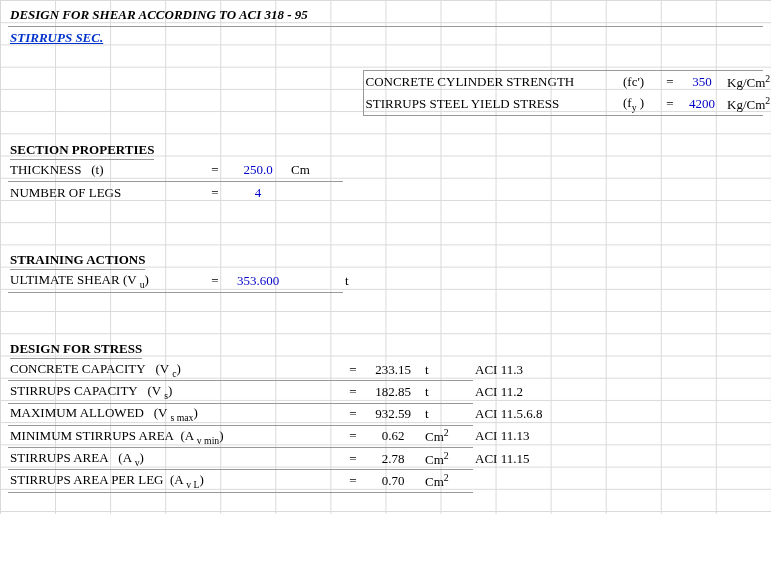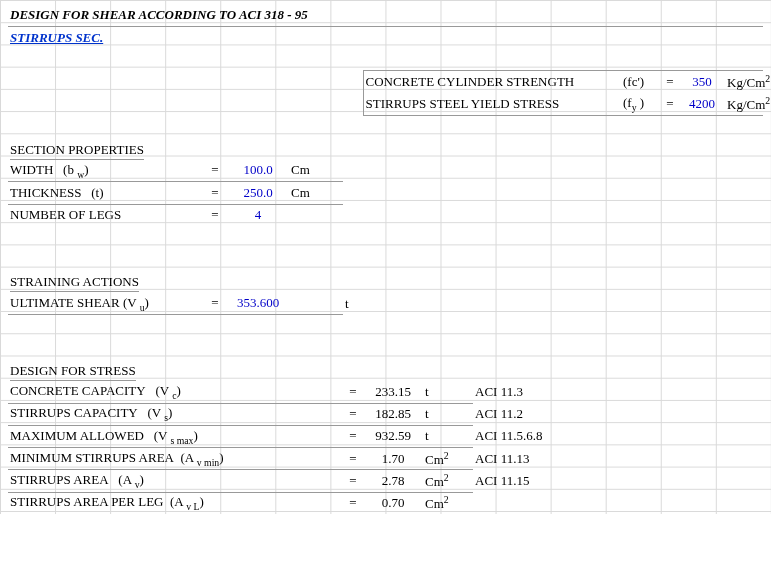--- a/index.html
+++ b/index.html
@@ -33,21 +33,21 @@
     table-layout: fixed;
   }
   table.grid td {
     height: 22.23px;
     padding: 0 2px;
     vertical-align: middle;
     white-space: nowrap;
     overflow: visible;
   }
   .title-row td { border-bottom: 1px solid #999; }
-  .section-head { font-weight: normal; border-bottom: 1px solid #999; display: inline-block; padding-bottom: 1px; margin-top: 26px; }
+  .section-head { font-weight: bold; border-bottom: 1px solid #999; display: inline-block; padding-bottom: 1px; margin-top: 26px; }
   .blue-val { color: #0000c8; }
   .ital-bold { font-style: italic; font-weight: bold; }
   .critlink { color: #0033cc; text-decoration: underline; font-style: italic; font-weight: bold; cursor: pointer; }
   sub { font-size: 0.75em; }
   sup { font-size: 0.75em; }
   .b-left { border-left: 1px solid #999; margin-top: 47px; }
   .b-top { border-top: 1px solid #999; }
   .b-bottom { border-bottom: 1px solid #999; }
   .pc { text-align: center; }
   .need-label { font-weight: bold; text-align: left; }
@@ -104,27 +104,20 @@
         <td class="b-bottom pc">=</td>
         <td class="b-bottom pc blue-val">4200</td>
         <td class="b-bottom">Kg/Cm<sup>2</sup></td>
       </tr>
 
       <tr>
         <td colspan="12"><span class="section-head">SECTION PROPERTIES</span></td>
       </tr>
 
       <tr>
-        <td class="b-bottom">WIDTH&nbsp;&nbsp;&nbsp;(b <sub>w</sub>)</td>
-        <td class="pc b-bottom">=</td>
-        <td class="pc blue-val b-bottom">100.0</td>
-        <td class="b-bottom">Cm</td>
-        <td colspan="8"></td>
-      </tr>
-      <tr>
         <td class="b-bottom">THICKNESS&nbsp;&nbsp;&nbsp;(t)</td>
         <td class="pc b-bottom">=</td>
         <td class="pc blue-val b-bottom">250.0</td>
         <td class="b-bottom">Cm</td>
         <td colspan="8"></td>
       </tr>
       <tr>
         <td>NUMBER OF LEGS</td>
         <td class="pc">=</td>
         <td class="pc blue-val">4</td>
@@ -176,21 +169,21 @@
         <td colspan="4" class="b-bottom">MAXIMUM ALLOWED&nbsp;&nbsp;&nbsp;(V <sub>s max</sub>)</td>
         <td class="pc b-bottom">=</td>
         <td class="pc b-bottom">932.59</td>
         <td class="b-bottom">t</td>
         <td colspan="2">ACI 11.5.6.8</td>
         <td colspan="3"></td>
       </tr>
       <tr>
         <td colspan="4" class="b-bottom">MINIMUM STIRRUPS AREA&nbsp;&nbsp;(A <sub>v min</sub>)</td>
         <td class="pc b-bottom">=</td>
-        <td class="pc b-bottom">1.70</td>
+        <td class="pc b-bottom">0.62</td>
         <td class="b-bottom">Cm<sup>2</sup></td>
         <td colspan="2">ACI 11.13</td>
         <td colspan="3"></td>
       </tr>
       <tr>
         <td colspan="4" class="b-bottom">STIRRUPS AREA&nbsp;&nbsp;&nbsp;(A <sub>v</sub>)</td>
         <td class="pc b-bottom">=</td>
         <td class="pc b-bottom">2.78</td>
         <td class="b-bottom">Cm<sup>2</sup></td>
         <td colspan="2">ACI 11.15</td>

